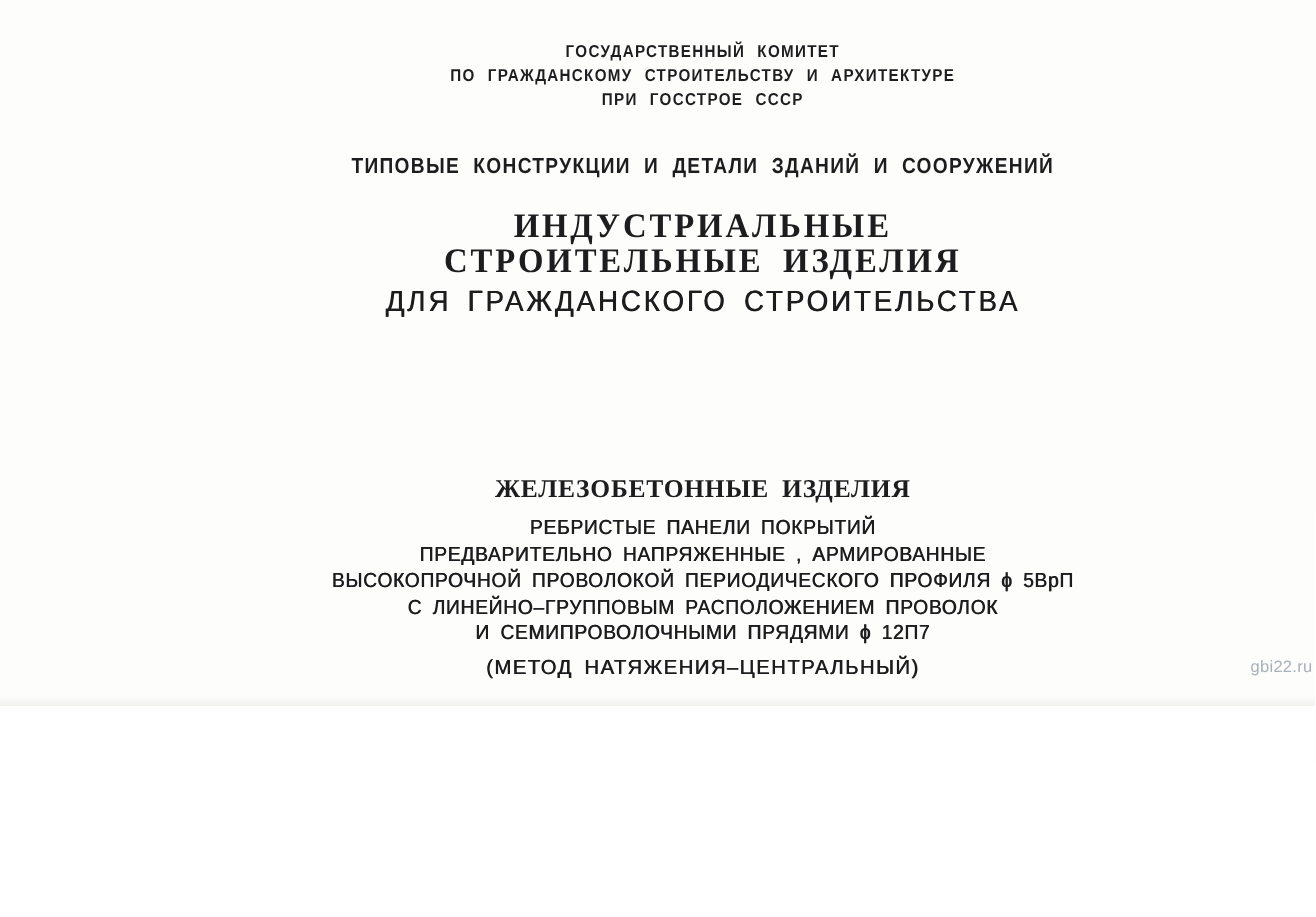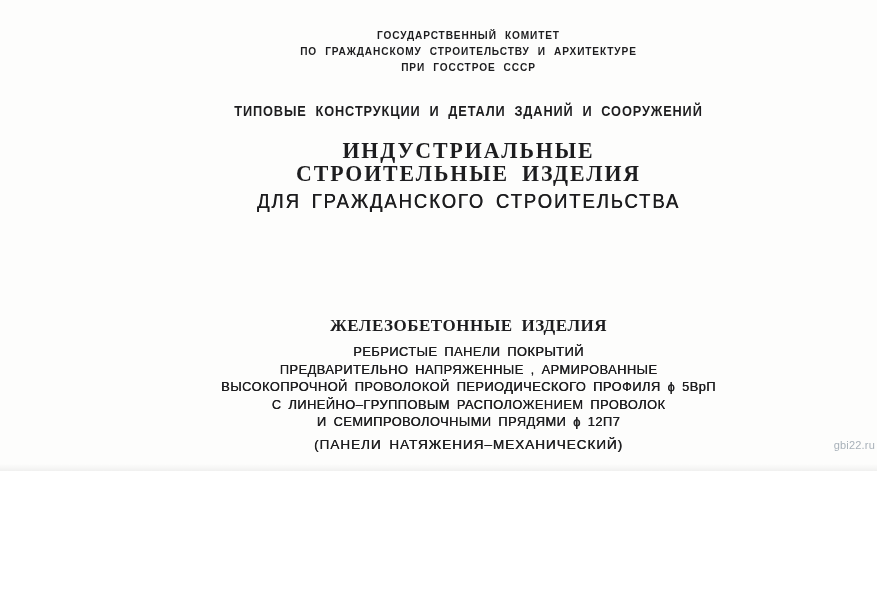--- a/index.html
+++ b/index.html
@@ -176,21 +176,21 @@
 
 
   <div class="cblock album-desc slightly-condensed">
     <div>РЕБРИСТЫЕ ПАНЕЛИ ПОКРЫТИЙ</div>
     <div>ПРЕДВАРИТЕЛЬНО НАПРЯЖЕННЫЕ , АРМИРОВАННЫЕ</div>
     <div>ВЫСОКОПРОЧНОЙ ПРОВОЛОКОЙ ПЕРИОДИЧЕСКОГО ПРОФИЛЯ ϕ 5ВрП</div>
     <div>С ЛИНЕЙНО–ГРУППОВЫМ РАСПОЛОЖЕНИЕМ ПРОВОЛОК</div>
     <div>И СЕМИПРОВОЛОЧНЫМИ ПРЯДЯМИ ϕ 12П7</div>
   </div>
 
-  <div class="cblock method">(ПАНЕЛИ НАТЯЖЕНИЯ–МЕХАНИЧЕСКИЙ)</div>
+  <div class="cblock method">(МЕТОД НАТЯЖЕНИЯ–ЦЕНТРАЛЬНЫЙ)</div>
 
   <div class="order-number">8965</div>
 
   <div class="cblock publisher">
   </div>
 
   <div class="handwritten">8105</div>
 
   <div class="watermark">gbi22.ru</div>
 

